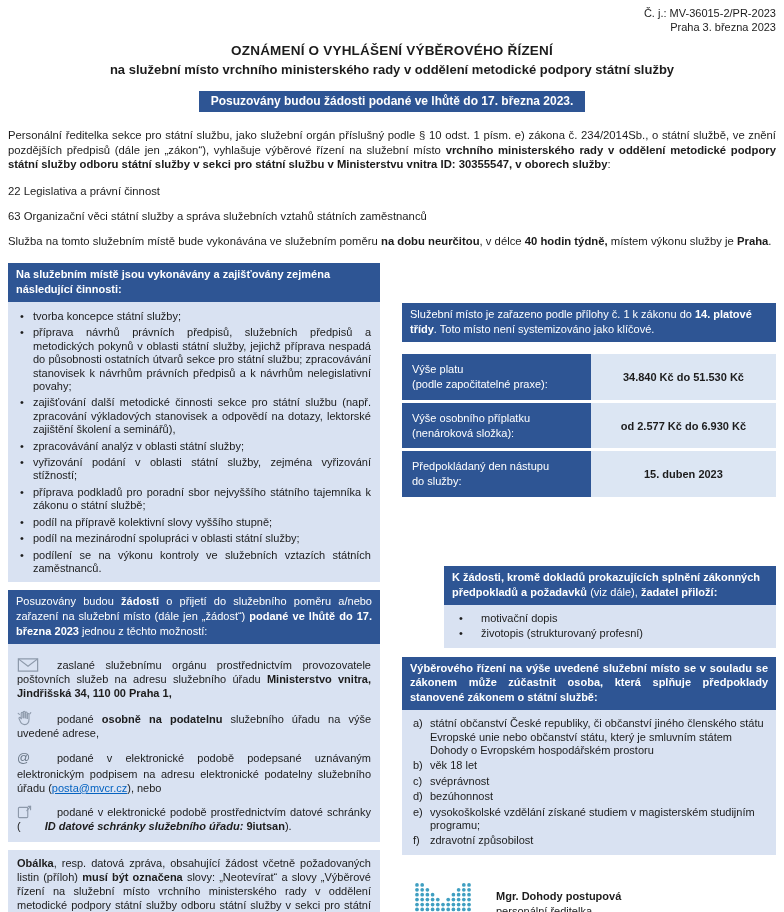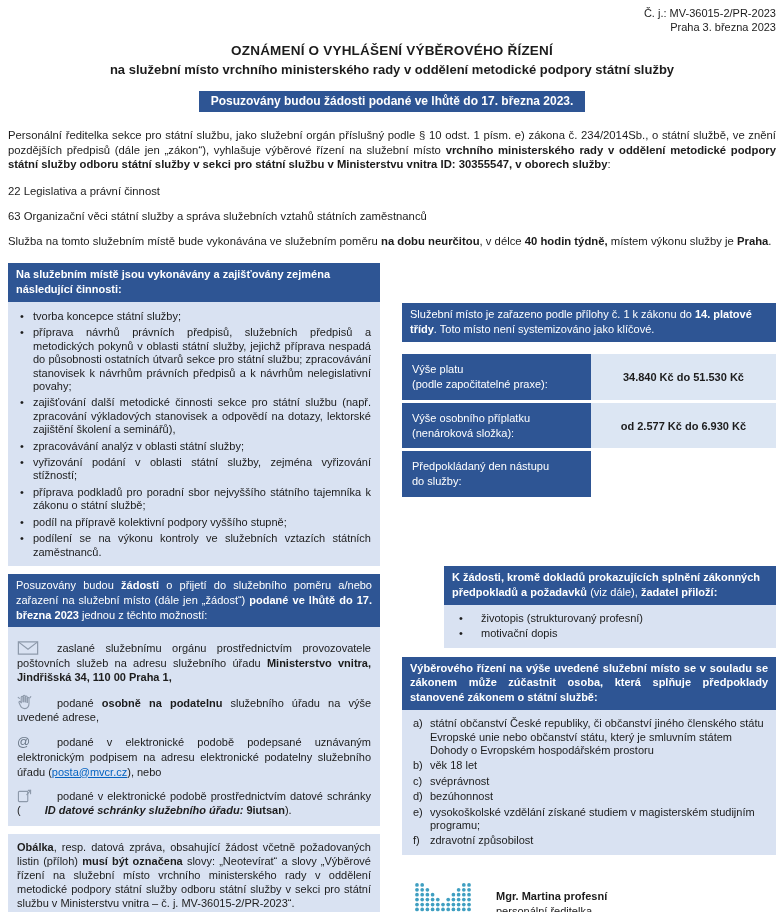--- a/index.html
+++ b/index.html
@@ -102,21 +102,22 @@
       <div>
         <div class="box-header"><span class="b">Na služebním místě jsou vykonávány a zajišťovány zejména následující činnosti:</span></div>
         <div class="box-body">
           <ul class="dots">
             <li>tvorba koncepce státní služby;</li>
             <li>příprava návrhů právních předpisů, služebních předpisů a metodických pokynů v oblasti státní služby, jejichž příprava nespadá do působnosti ostatních útvarů sekce pro státní službu; zpracovávání stanovisek k návrhům právních předpisů a k návrhům nelegislativní povahy;</li>
             <li>zajišťování další metodické činnosti sekce pro státní službu (např. zpracování výkladových stanovisek a odpovědí na dotazy, lektorské zajištění školení a seminářů),</li>
             <li>zpracovávání analýz v oblasti státní služby;</li>
             <li>vyřizování podání v oblasti státní služby, zejména vyřizování stížností;</li>
             <li>příprava podkladů pro poradní sbor nejvyššího státního tajemníka k zákonu o státní službě;</li>
-            <li>podíl na přípravě kolektivní podpory vyššího stupně;</li>
+            <li>podíl na přípravě kolektivní slovy vyššího stupně;</li>
+            <li>podíl na mezinárodní spolupráci v oblasti státní služby;</li>
             <li>podílení se na výkonu kontroly ve služebních vztazích státních zaměstnanců.</li>
           </ul>
         </div>
       </div>
 
       <div style="margin-top:8px">
         <div class="box-header justify"><span>Posuzovány budou </span><span class="b">žádosti</span><span> o přijetí do služebního poměru a/nebo zařazení na služební místo (dále jen „žádost“) </span><span class="b">podané ve lhůtě do 17. března 2023</span><span> jednou z těchto možností:</span></div>
         <div class="box-body">
 
           <p class="method">
@@ -176,29 +177,30 @@
             <div>Výše osobního příplatku</div>
             <div>(nenároková složka):</div>
           </div>
           <div class="sal-value">od 2.577 Kč do 6.930 Kč</div>
         </div>
         <div class="sal-row">
           <div class="sal-label">
             <div>Předpokládaný den nástupu</div>
             <div>do služby:</div>
           </div>
+          <div class="sal-value">15. duben 2023</div>
         </div>
       </div>
 
       <div class="attach-box">
         <div class="box-header"><span class="b">K žádosti, kromě dokladů prokazujících splnění zákonných předpokladů a požadavků</span><span> (viz dále), </span><span class="b">žadatel přiloží:</span></div>
         <div class="box-body">
           <ul class="dots-wide">
+            <li>motivační dopis</li>
             <li>životopis (strukturovaný profesní)</li>
-            <li>motivační dopis</li>
           </ul>
         </div>
       </div>
 
       <div class="elig-box">
         <div class="box-header justify"><span class="b">Výběrového řízení na výše uvedené služební místo se v souladu se zákonem může zúčastnit osoba, která splňuje předpoklady stanovené zákonem o státní službě:</span></div>
         <div class="box-body">
           <div class="elig-list">
             <div class="elig-item">
               <span class="elig-key">a)</span>
@@ -300,21 +302,21 @@
               <circle cx="39" cy="50.199999999999996" r="2.5"></circle>
               <circle cx="46" cy="50.199999999999996" r="2.5"></circle>
               <circle cx="53" cy="50.199999999999996" r="2.5"></circle>
               <circle cx="60" cy="50.199999999999996" r="2.5"></circle>
               <circle cx="67" cy="50.199999999999996" r="2.5"></circle>
               <circle cx="74" cy="50.199999999999996" r="2.5"></circle>
             </svg>
           
         </div>
         <div class="sig-text">
-          <div class="sig-name">Mgr. Martina profesní</div>
+          <div class="sig-name">Mgr. Dohody postupová</div>
           <div>personální ředitelka</div>
 
         </div>
       </div>
 
     </div>
   </div>
 </div>
 
 </body></html>

